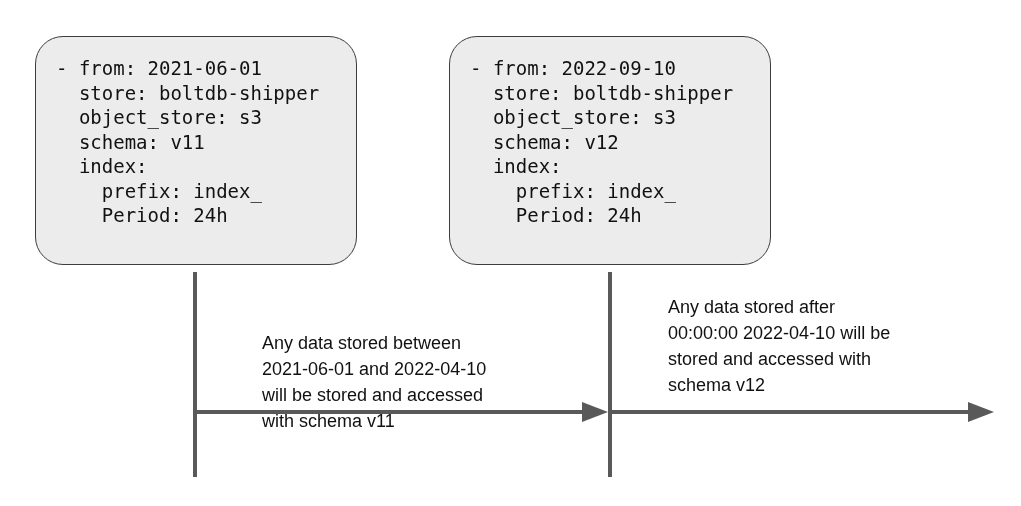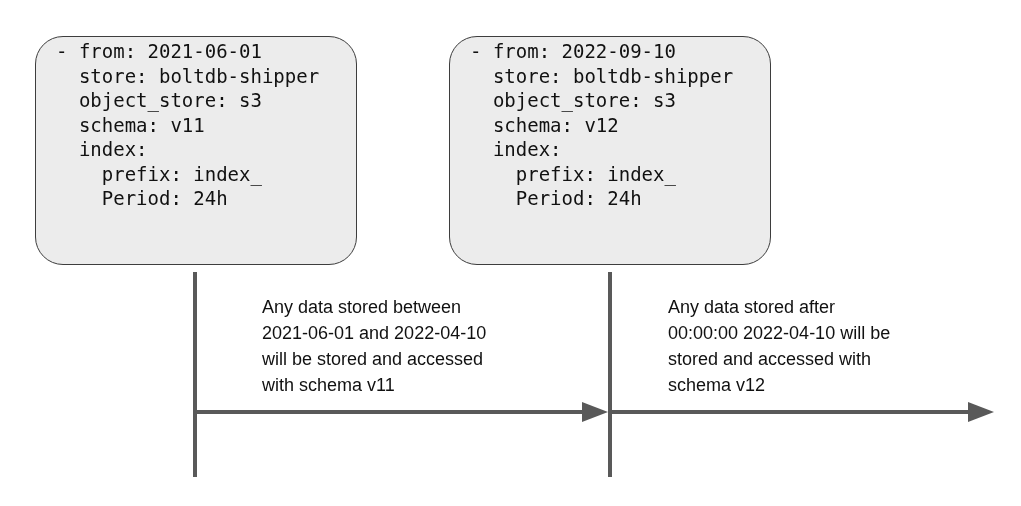--- a/index.html
+++ b/index.html
@@ -29,36 +29,36 @@
     height: 229px;
     box-sizing: border-box;
     background: #ececec;
     border: 1.5px solid #3d3d3d;
     border-radius: 28px;
   }
   .config-box.box-1 { left: 35px; }
   .config-box.box-2 { left: 449px; }
   .config-box pre {
     margin: 0;
-    padding: 2px 0 0 20px;
+    padding: 19px 0 0 20px;
     font-family: "DejaVu Sans Mono", "Liberation Mono", monospace;
     font-size: 19px;
     line-height: 24.5px;
     color: #111111;
     white-space: pre;
   }
   .annotation {
     position: absolute;
     top: 294px;
     font-size: 18px;
     line-height: 26px;
     color: #111111;
     white-space: pre-line;
   }
-  .annotation.ann-1 { left: 262px; width: 290px; }
+  .annotation.ann-1 { left: 262px; width: 290px; margin-top: 36px; }
   .annotation.ann-2 { left: 668px; width: 290px; }
 </style>
 </head>
 <body>
 
 <div class="canvas">
 
   <svg class="timeline-svg" viewBox="0 0 1021 506" xmlns="http://www.w3.org/2000/svg" aria-hidden="true">
 
     <line x1="195" y1="272" x2="195" y2="477" stroke="#595959" stroke-width="4"></line>

